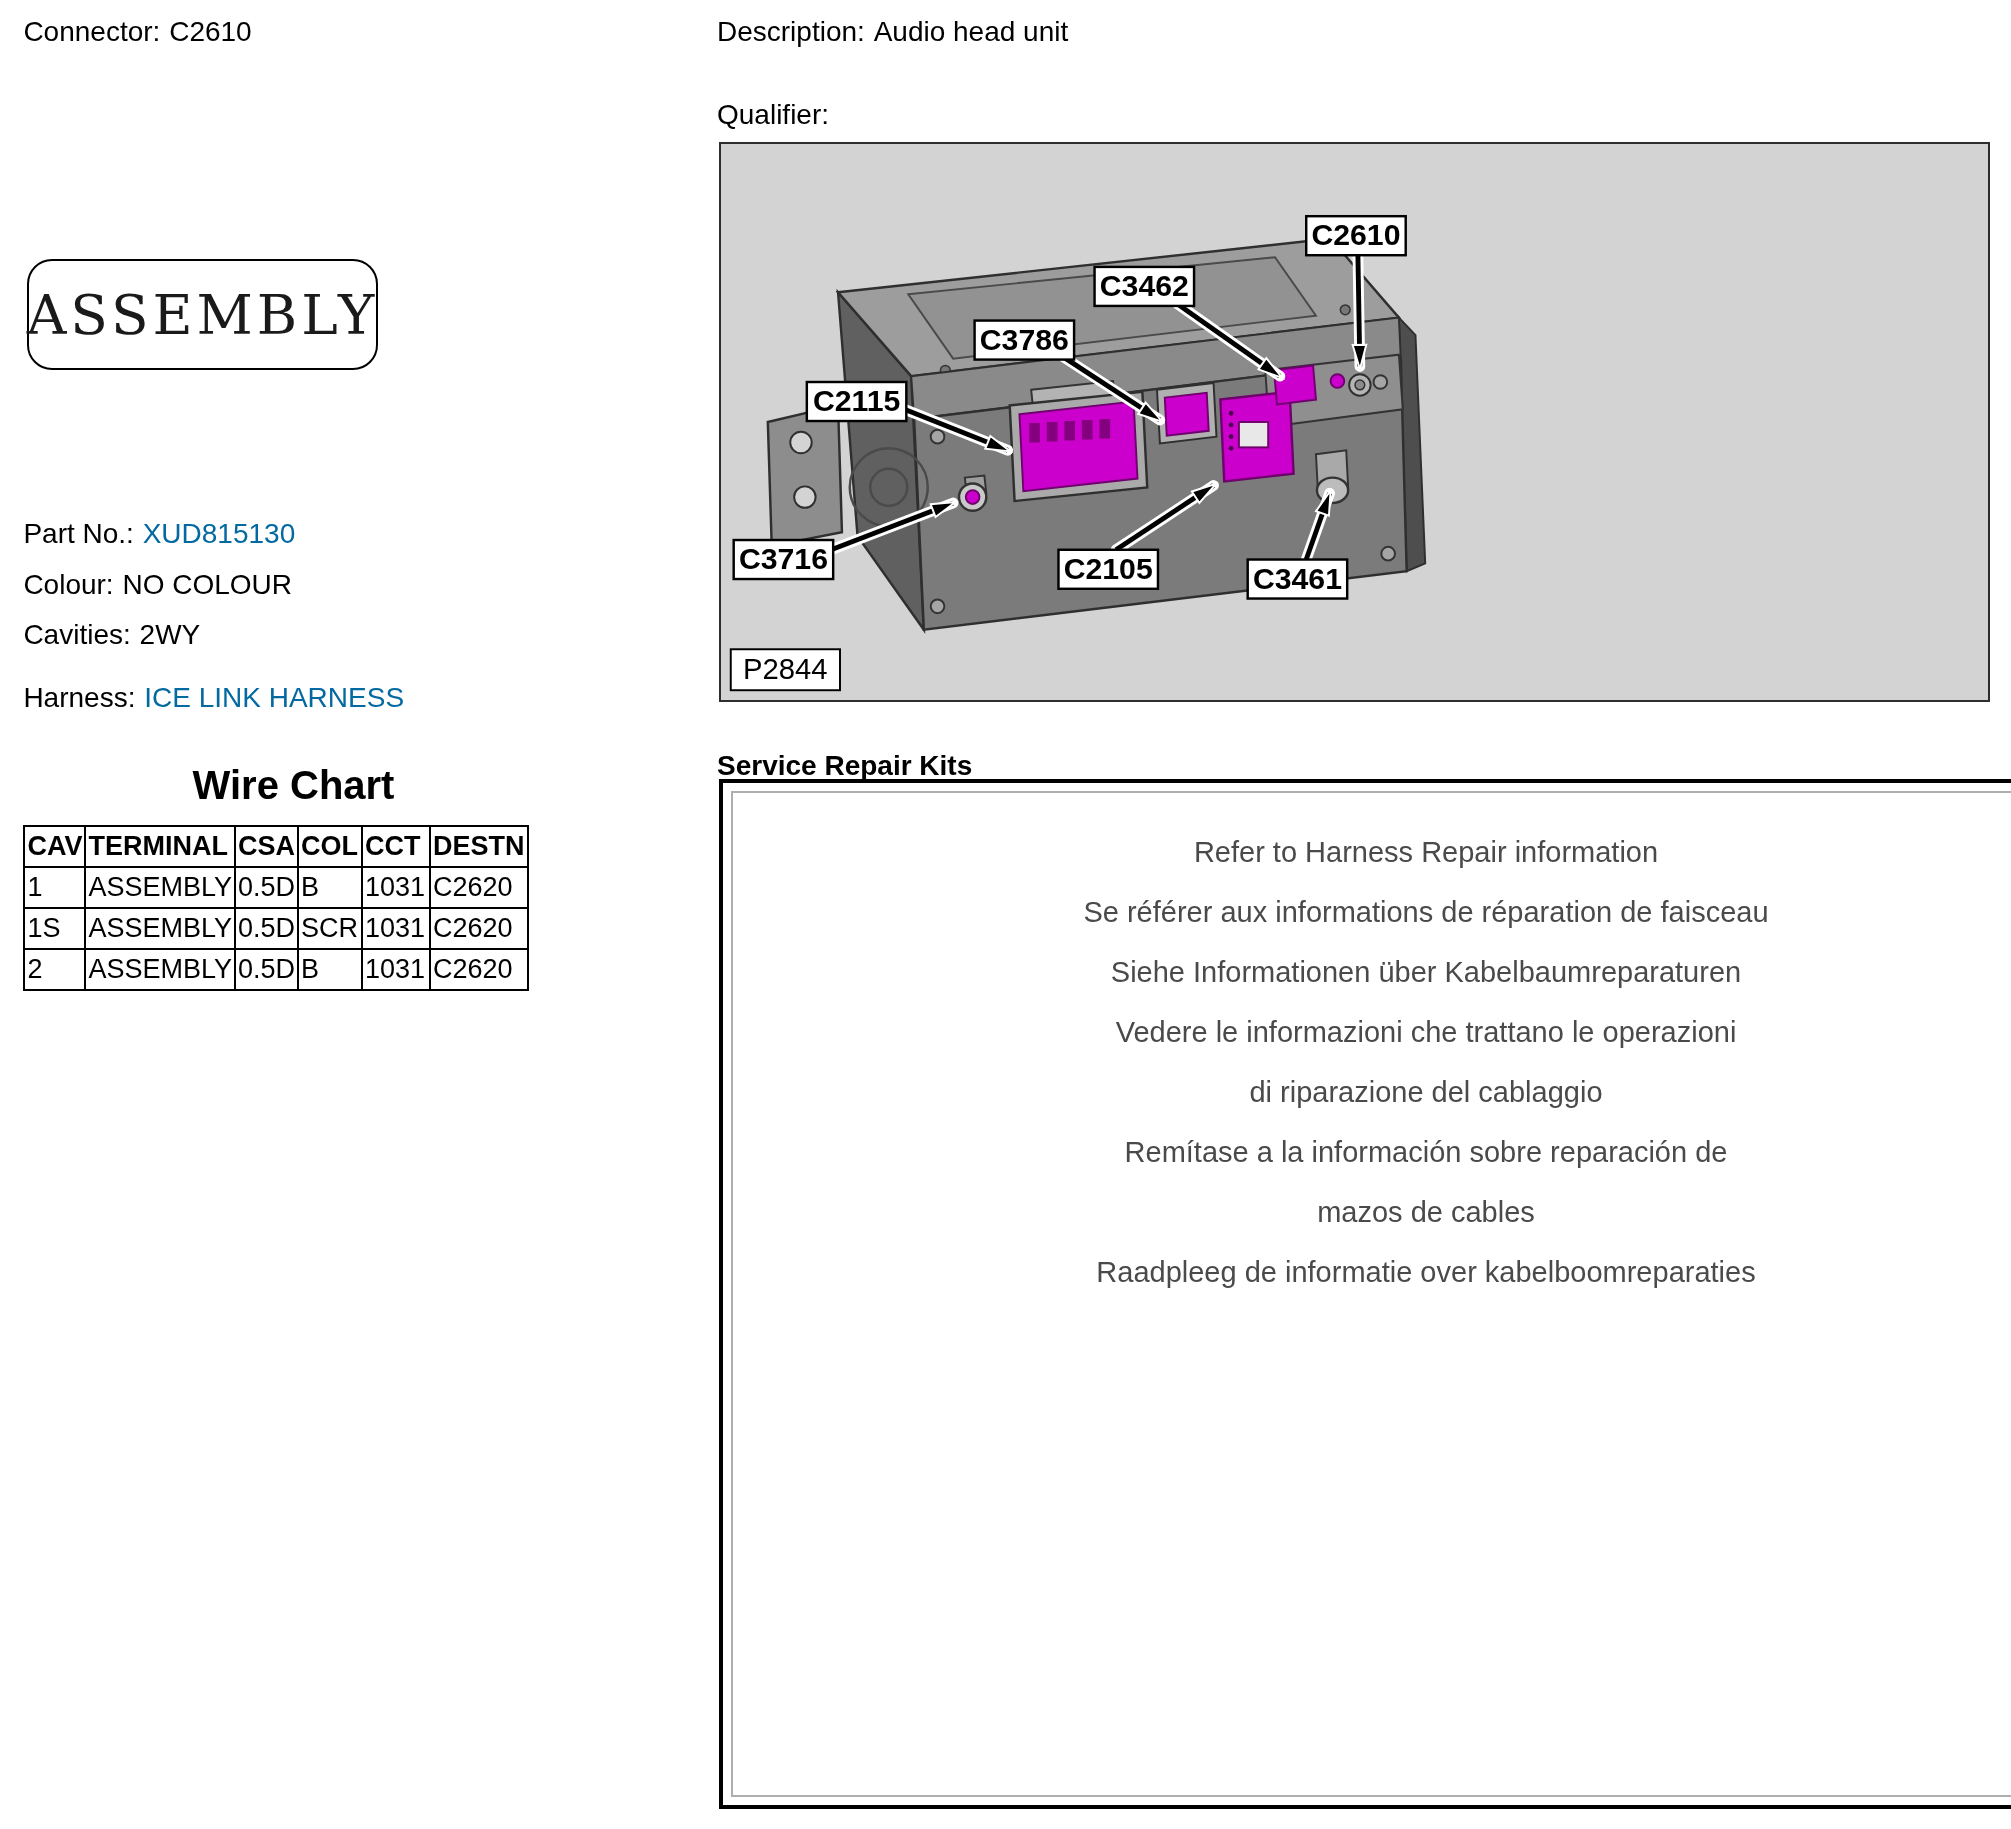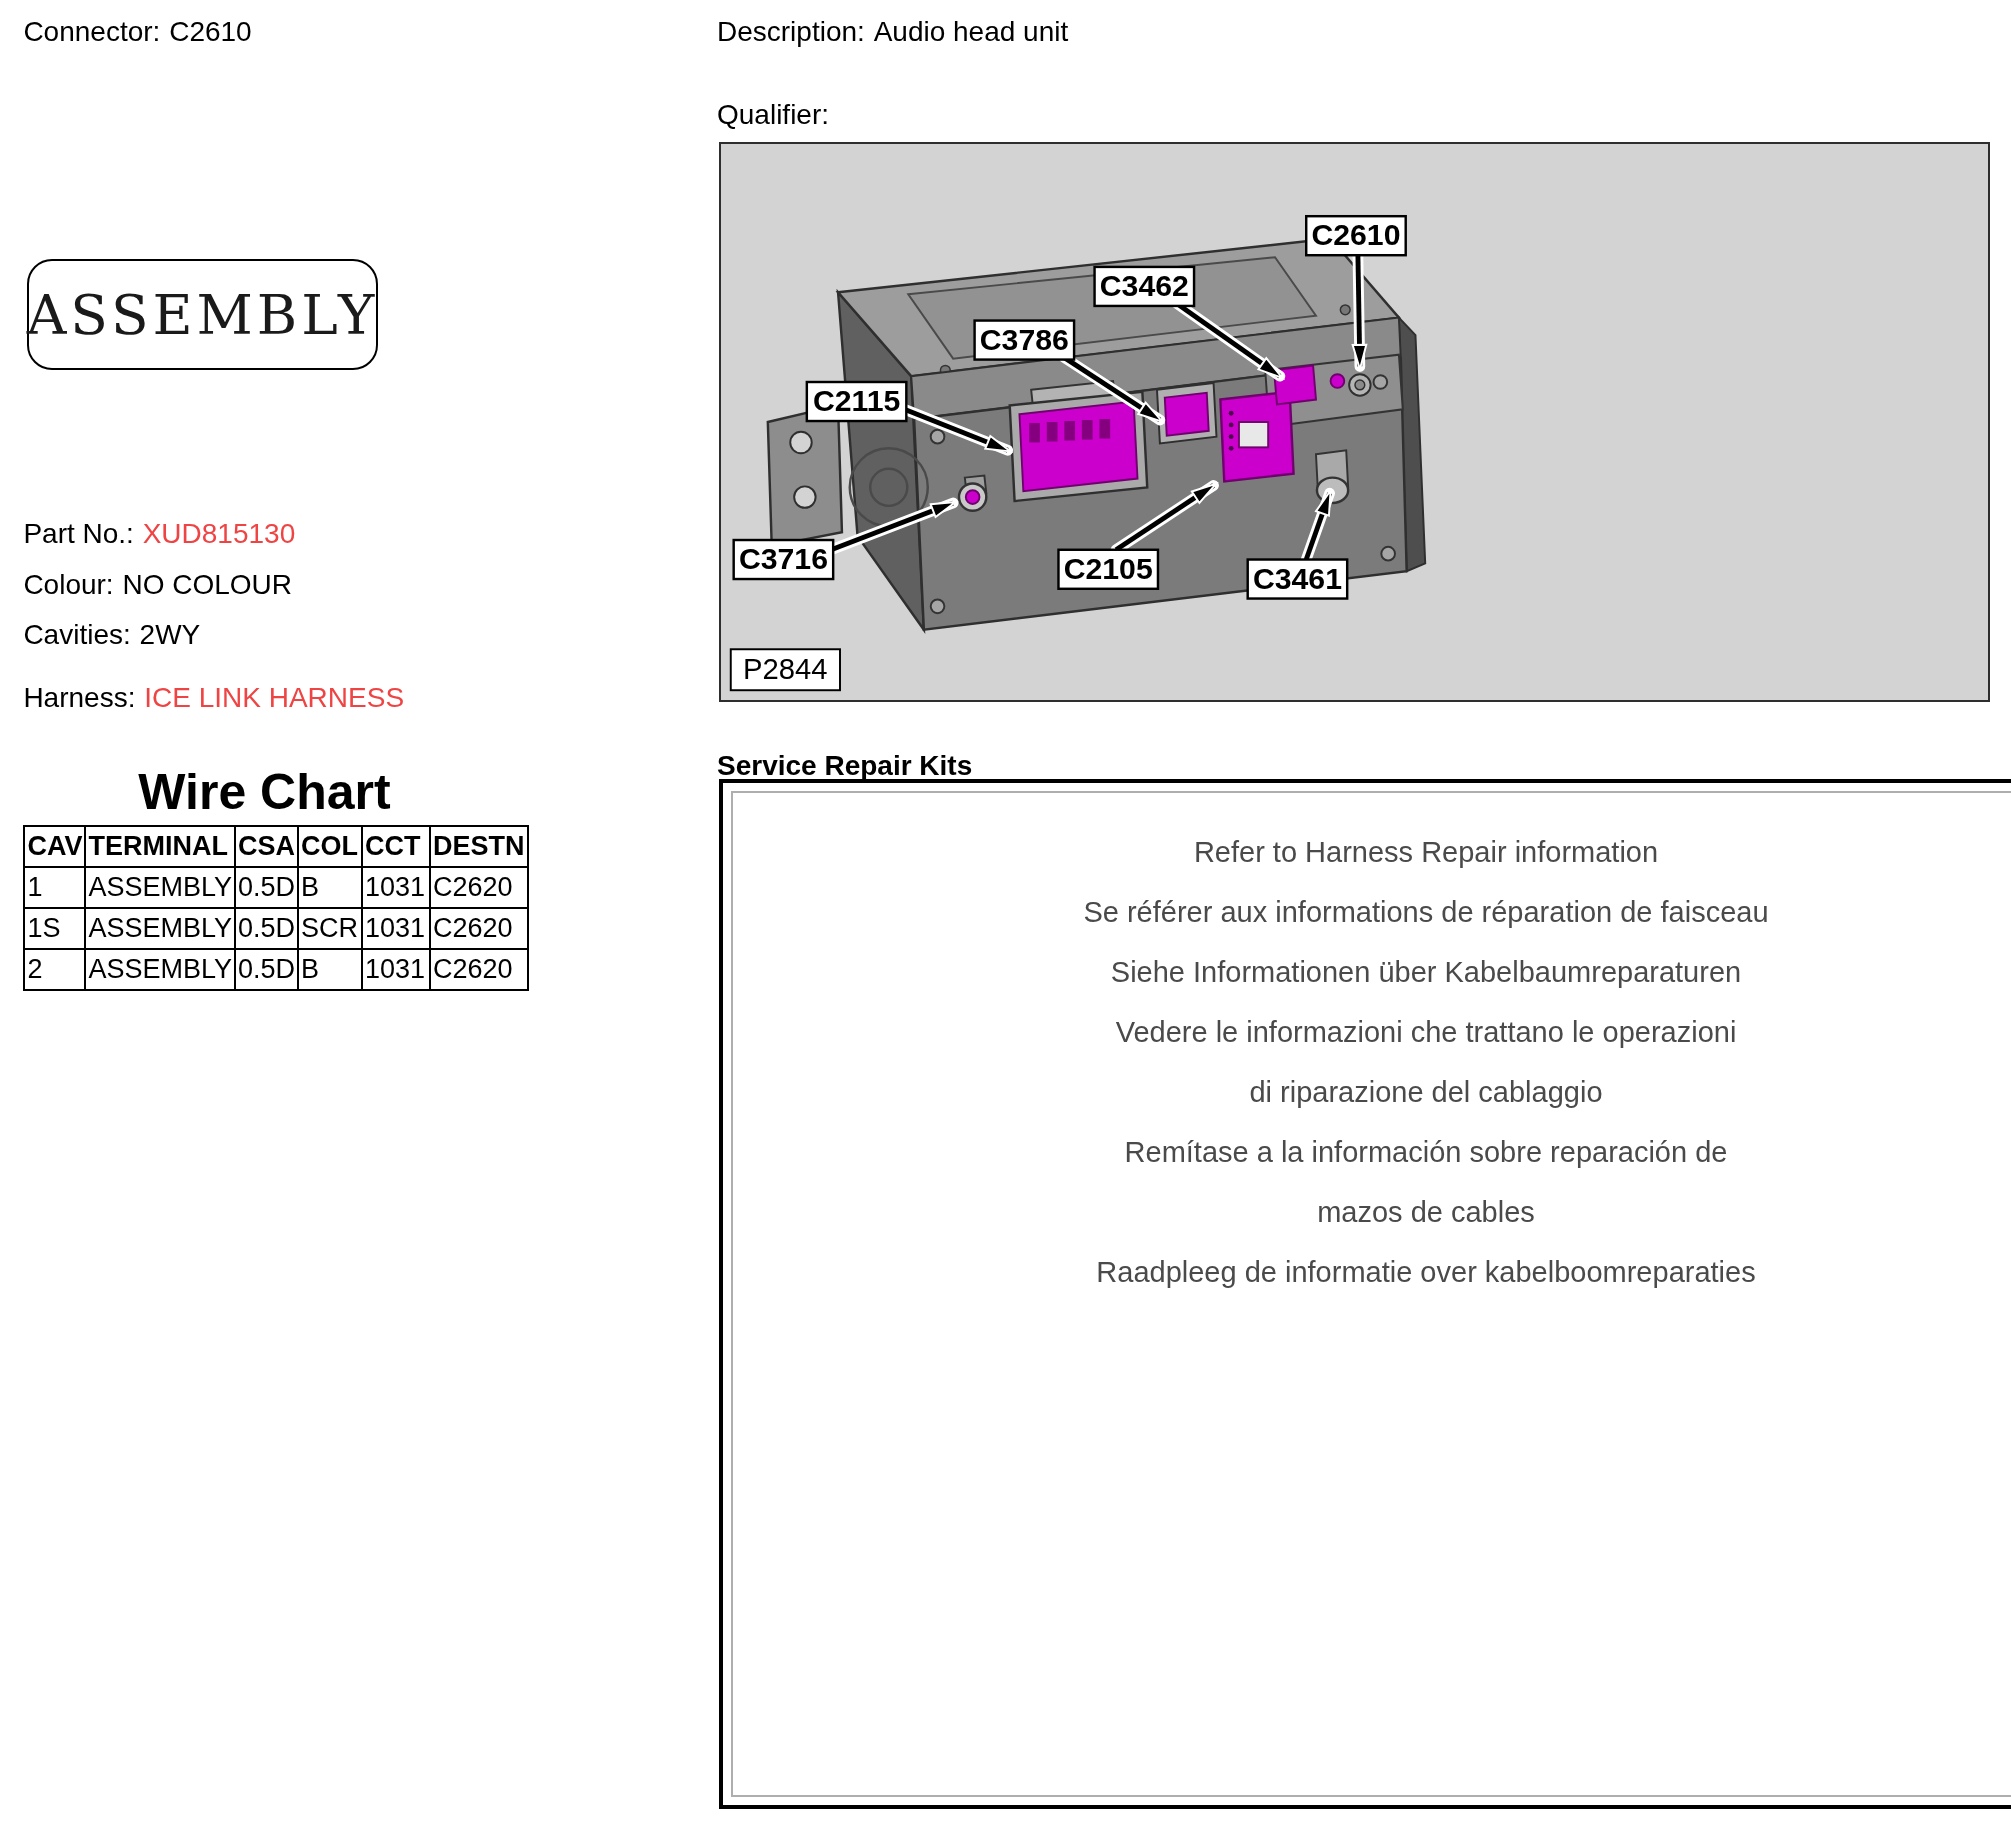--- a/index.html
+++ b/index.html
@@ -3,35 +3,35 @@
 <meta charset="utf-8">
 <style>
   html,body { margin:0; padding:0; background:#ffffff; }
   .page {
     position:relative; width:2012px; height:1830px; background:#ffffff;
     font-family:"Liberation Sans","DejaVu Sans",sans-serif; color:#000;
     overflow:hidden;
   }
   .info-line { position:absolute; font-size:28px; font-weight:normal; white-space:nowrap; }
   .info-line .lbl { margin-right:8.8px; }
-  .green { color:#ef4444; }
+  .green { color:#0369a1; }
 
   .assembly-box {
     position:absolute; left:27px; top:259px; width:347px; height:107px;
     border:2.9px solid #000; border-radius:25px;
     display:flex; align-items:center; justify-content:center; background:#fff;
   }
   .assembly-text {
     font-family:"DejaVu Serif","Liberation Serif",serif;
     font-size:55px; letter-spacing:3.9px; color:#1a1a1a;
   }
 
   .wire-chart-title {
-    position:absolute; left:12px; top:763px; width:505px;
-    text-align:center; font-size:50px; font-weight:bold;
+    position:absolute; left:41px; top:763px; width:505px;
+    text-align:center; font-size:40px; font-weight:bold;
   }
   table.wire-chart {
     position:absolute; left:23.4px; top:825px;
     border-collapse:collapse; font-size:27px; background:#fff;
     table-layout:fixed;
   }
   table.wire-chart th, table.wire-chart td {
     border:2.9px solid #000; padding:2px 2px; height:35px;
     text-align:left; white-space:nowrap; overflow:hidden;
   }

